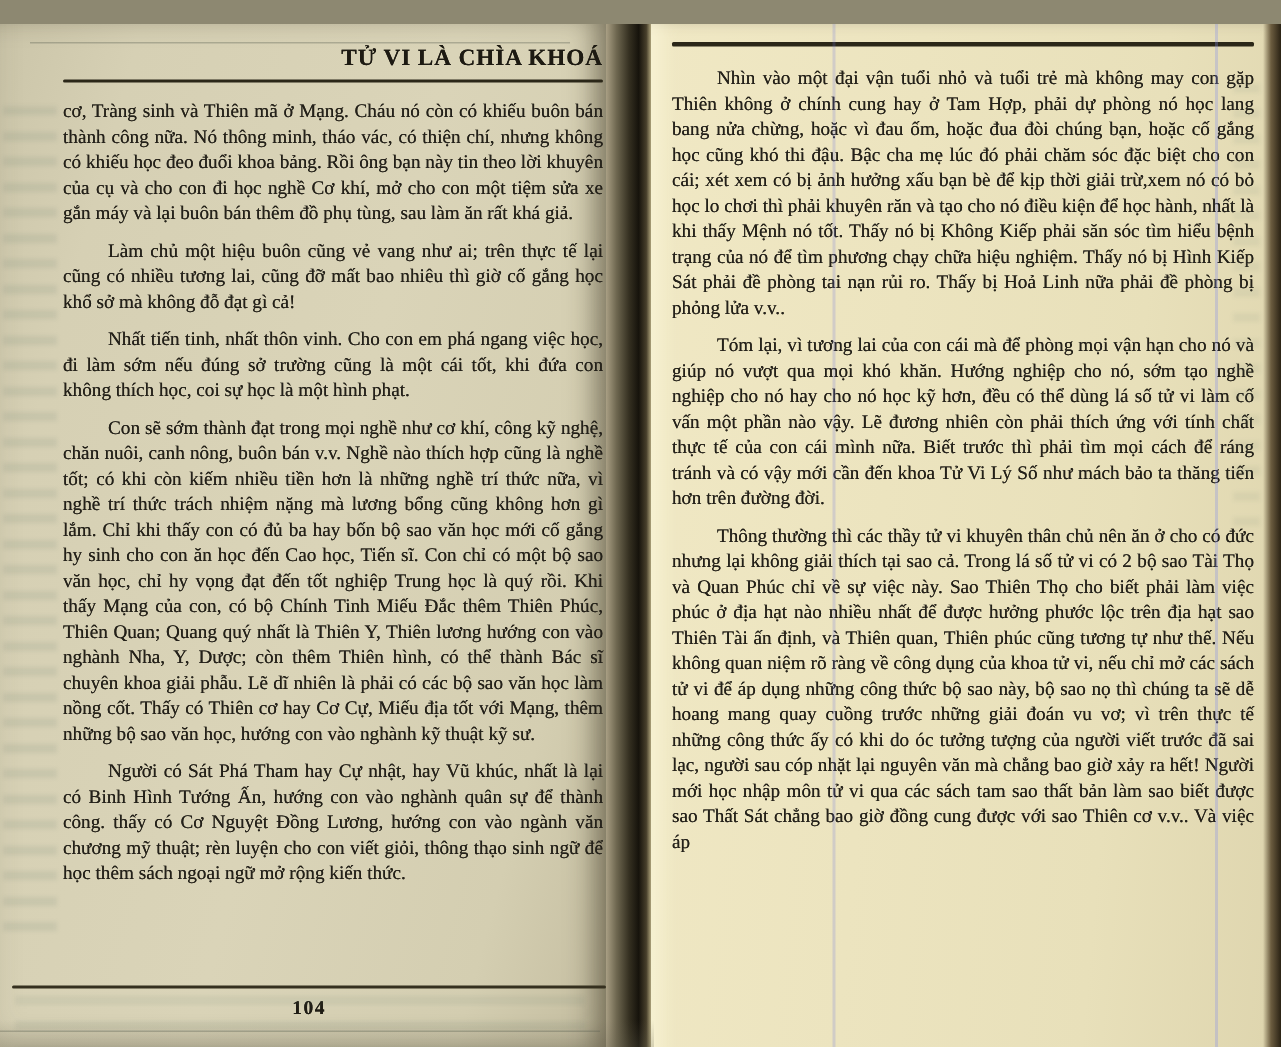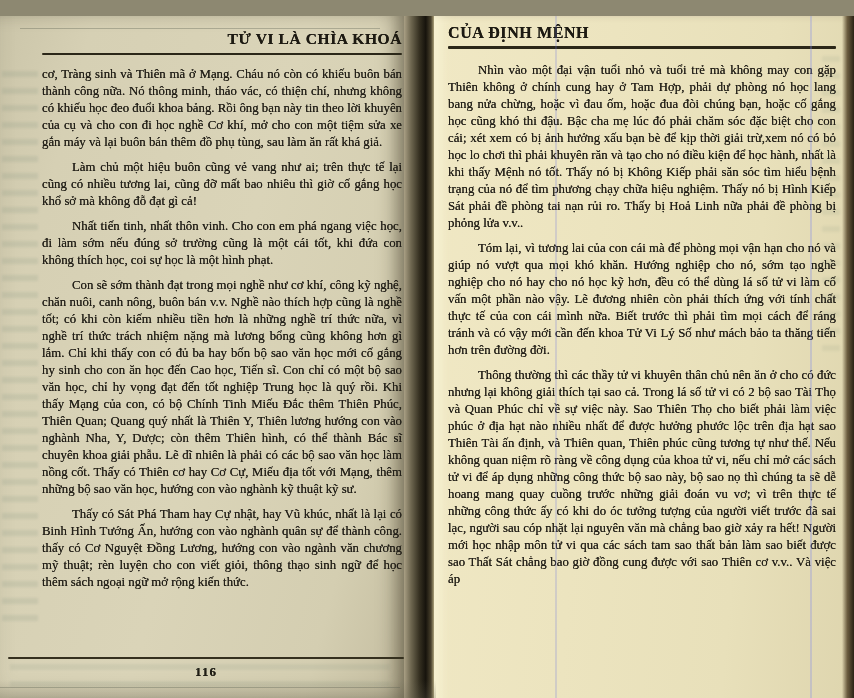--- a/index.html
+++ b/index.html
@@ -95,38 +95,37 @@
 
     <div class="lp-inner">
       <div class="lp-header">TỬ VI LÀ CHÌA KHOÁ</div>
       <div class="rule"></div>
 
       <div class="page-body">
         <p class="no-indent">cơ, Tràng sinh và Thiên mã ở Mạng. Cháu nó còn có khiếu buôn bán thành công nữa. Nó thông minh, tháo vác, có thiện chí, nhưng không có khiếu học đeo đuổi khoa bảng. Rồi ông bạn này tin theo lời khuyên của cụ và cho con đi học nghề Cơ khí, mở cho con một tiệm sửa xe gắn máy và lại buôn bán thêm đồ phụ tùng, sau làm ăn rất khá giả.</p>
         <p>Làm chủ một hiệu buôn cũng vẻ vang như ai; trên thực tế lại cũng có nhiều tương lai, cũng đỡ mất bao nhiêu thì giờ cố gắng học khổ sở mà không đỗ đạt gì cả!</p>
         <p>Nhất tiến tinh, nhất thôn vinh. Cho con em phá ngang việc học, đi làm sớm nếu đúng sở trường cũng là một cái tốt, khi đứa con không thích học, coi sự học là một hình phạt.</p>
         <p>Con sẽ sớm thành đạt trong mọi nghề như cơ khí, công kỹ nghệ, chăn nuôi, canh nông, buôn bán v.v. Nghề nào thích hợp cũng là nghề tốt; có khi còn kiếm nhiều tiền hơn là những nghề trí thức nữa, vì nghề trí thức trách nhiệm nặng mà lương bổng cũng không hơn gì lắm. Chỉ khi thấy con có đủ ba hay bốn bộ sao văn học mới cố gắng hy sinh cho con ăn học đến Cao học, Tiến sĩ. Con chỉ có một bộ sao văn học, chỉ hy vọng đạt đến tốt nghiệp Trung học là quý rồi. Khi thấy Mạng của con, có bộ Chính Tinh Miếu Đắc thêm Thiên Phúc, Thiên Quan; Quang quý nhất là Thiên Y, Thiên lương hướng con vào nghành Nha, Y, Dược; còn thêm Thiên hình, có thể thành Bác sĩ chuyên khoa giải phẫu. Lẽ dĩ nhiên là phải có các bộ sao văn học làm nồng cốt. Thấy có Thiên cơ hay Cơ Cự, Miếu địa tốt với Mạng, thêm những bộ sao văn học, hướng con vào nghành kỹ thuật kỹ sư.</p>
-        <p>Thấy có Sát Phá Tham hay Cự nhật, hay Vũ khúc, nhất là lại có Binh Hình Tướng Ấn, hướng con vào nghành quân sự để thành công. thấy có Cơ Nguyệt Đồng Lương, hướng con vào ngành văn chương mỹ thuật; rèn luyện cho con viết giỏi, thông thạo sinh ngữ để học thêm sách ngoại ngữ mở rộng kiến thức.</p>
+        <p>Người có Sát Phá Tham hay Cự nhật, hay Vũ khúc, nhất là lại có Binh Hình Tướng Ấn, hướng con vào nghành quân sự để thành công. thấy có Cơ Nguyệt Đồng Lương, hướng con vào ngành văn chương mỹ thuật; rèn luyện cho con viết giỏi, thông thạo sinh ngữ để học thêm sách ngoại ngữ mở rộng kiến thức.</p>
       </div>
     </div>
 
     <div class="lp-footer">
       <div class="rule rule-thin"></div>
-      <div class="page-num">116</div>
+      <div class="page-num">104</div>
     </div>
 
     <div class="ghost ghost-left-bottom"></div>
     <div class="faint-line" style="left:0;top:671px;width:400px;"></div>
   </div>
 
   <div class="gutter"></div>
 
   <div class="page page-right">
     <div class="rp-inner">
-      <div class="rp-header">CỦA ĐỊNH MỆNH</div>
       <div class="rule"></div>
 
       <div class="page-body">
         <p>Nhìn vào một đại vận tuổi nhỏ và tuổi trẻ mà không may con gặp Thiên không ở chính cung hay ở Tam Hợp, phải dự phòng nó học lang bang nửa chừng, hoặc vì đau ốm, hoặc đua đòi chúng bạn, hoặc cố gắng học cũng khó thi đậu. Bậc cha mẹ lúc đó phải chăm sóc đặc biệt cho con cái; xét xem có bị ảnh hưởng xấu bạn bè để kịp thời giải trừ,xem nó có bỏ học lo chơi thì phải khuyên răn và tạo cho nó điều kiện để học hành, nhất là khi thấy Mệnh nó tốt. Thấy nó bị Không Kiếp phải săn sóc tìm hiểu bệnh trạng của nó để tìm phương chạy chữa hiệu nghiệm. Thấy nó bị Hình Kiếp Sát phải đề phòng tai nạn rủi ro. Thấy bị Hoả Linh nữa phải đề phòng bị phỏng lửa v.v..</p>
         <p>Tóm lại, vì tương lai của con cái mà để phòng mọi vận hạn cho nó và giúp nó vượt qua mọi khó khăn. Hướng nghiệp cho nó, sớm tạo nghề nghiệp cho nó hay cho nó học kỹ hơn, đều có thể dùng lá số tử vi làm cố vấn một phần nào vậy. Lẽ đương nhiên còn phải thích ứng với tính chất thực tế của con cái mình nữa. Biết trước thì phải tìm mọi cách để ráng tránh và có vậy mới cần đến khoa Tử Vi Lý Số như mách bảo ta thăng tiến hơn trên đường đời.</p>
         <p>Thông thường thì các thầy tử vi khuyên thân chủ nên ăn ở cho có đức nhưng lại không giải thích tại sao cả. Trong lá số tử vi có 2 bộ sao Tài Thọ và Quan Phúc chỉ về sự việc này. Sao Thiên Thọ cho biết phải làm việc phúc ở địa hạt nào nhiều nhất để được hưởng phước lộc trên địa hạt sao Thiên Tài ấn định, và Thiên quan, Thiên phúc cũng tương tự như thế. Nếu không quan niệm rõ ràng về công dụng của khoa tử vi, nếu chỉ mở các sách tử vi để áp dụng những công thức bộ sao này, bộ sao nọ thì chúng ta sẽ dễ hoang mang quay cuồng trước những giải đoán vu vơ; vì trên thực tế những công thức ấy có khi do óc tưởng tượng của người viết trước đã sai lạc, người sau cóp nhặt lại nguyên văn mà chẳng bao giờ xảy ra hết! Người mới học nhập môn tử vi qua các sách tam sao thất bản làm sao biết được sao Thất Sát chẳng bao giờ đồng cung được với sao Thiên cơ v.v.. Và việc áp</p>
       </div>
     </div>
 
 

